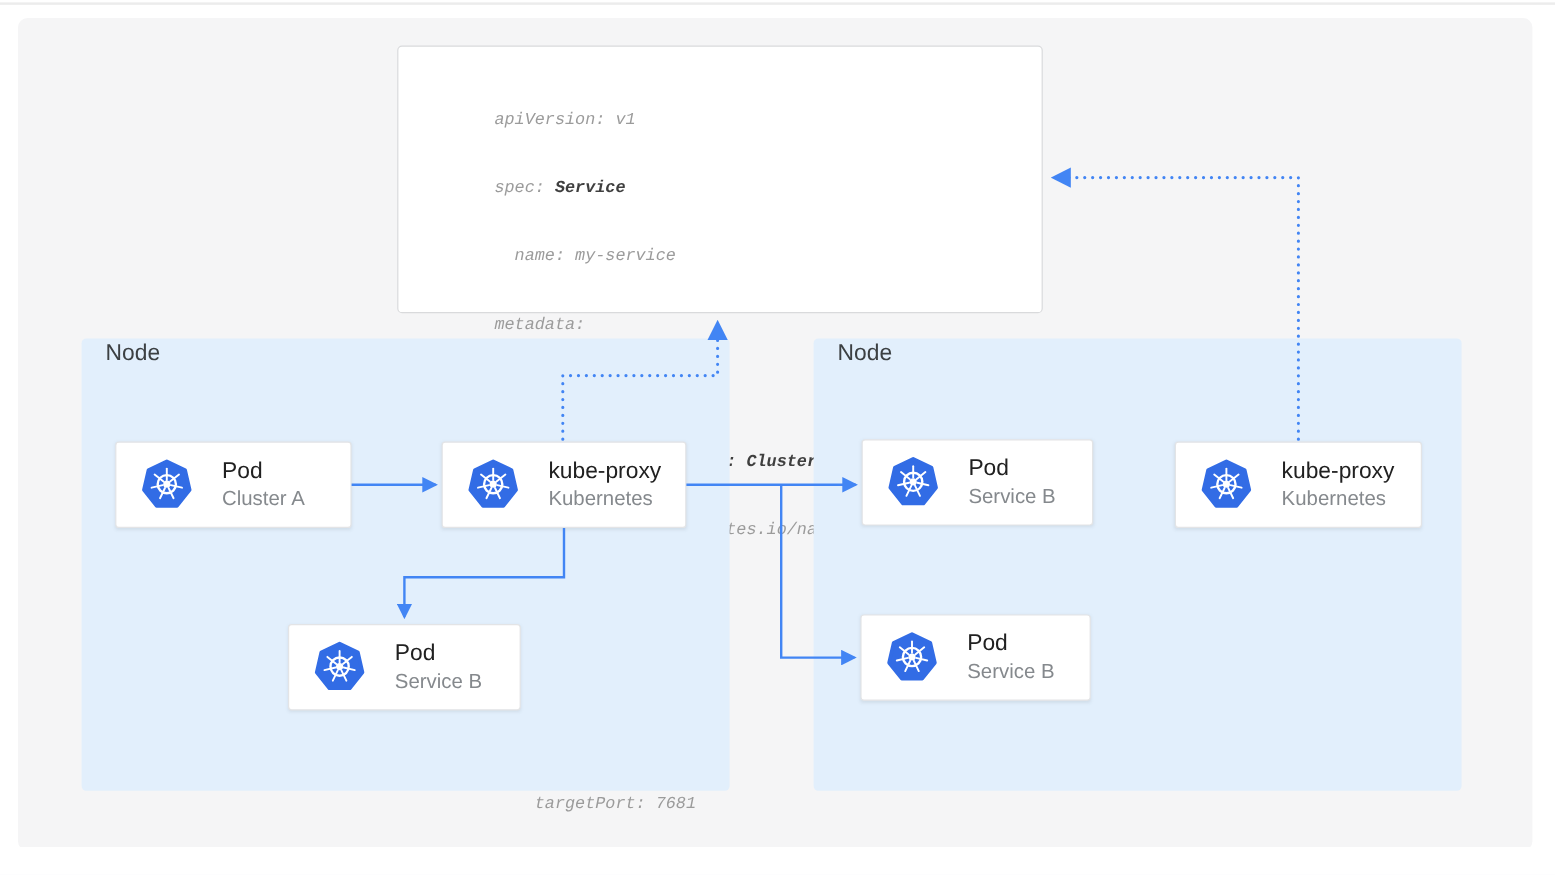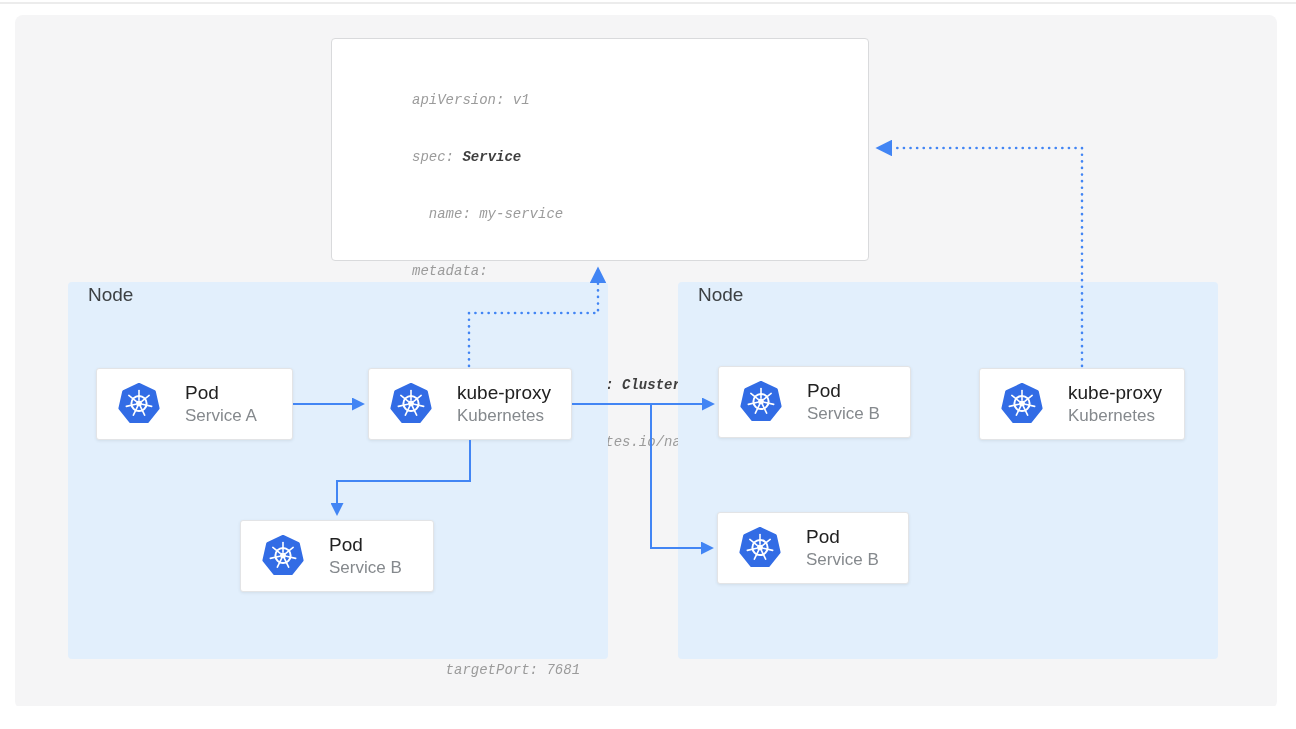--- a/index.html
+++ b/index.html
@@ -112,21 +112,21 @@
 
   <div class="node node-left">
     <div class="node-label">Node</div>
 
     <div class="card card-pod-a">
       <svg class="k8s-icon" viewBox="0 0 44 44">
           <use href="#k8sHelm"></use>
         </svg>
       <div class="card-text">
         <div class="card-title">Pod</div>
-        <div class="card-subtitle">Service A</div>
+        <div class="card-subtitle">Cluster A</div>
       </div>
     </div>
 
     <div class="card card-kproxy-l">
       <svg class="k8s-icon" viewBox="0 0 44 44">
           <use href="#k8sHelm"></use>
         </svg>
       <div class="card-text">
         <div class="card-title">kube-proxy</div>
         <div class="card-subtitle">Kubernetes</div>

